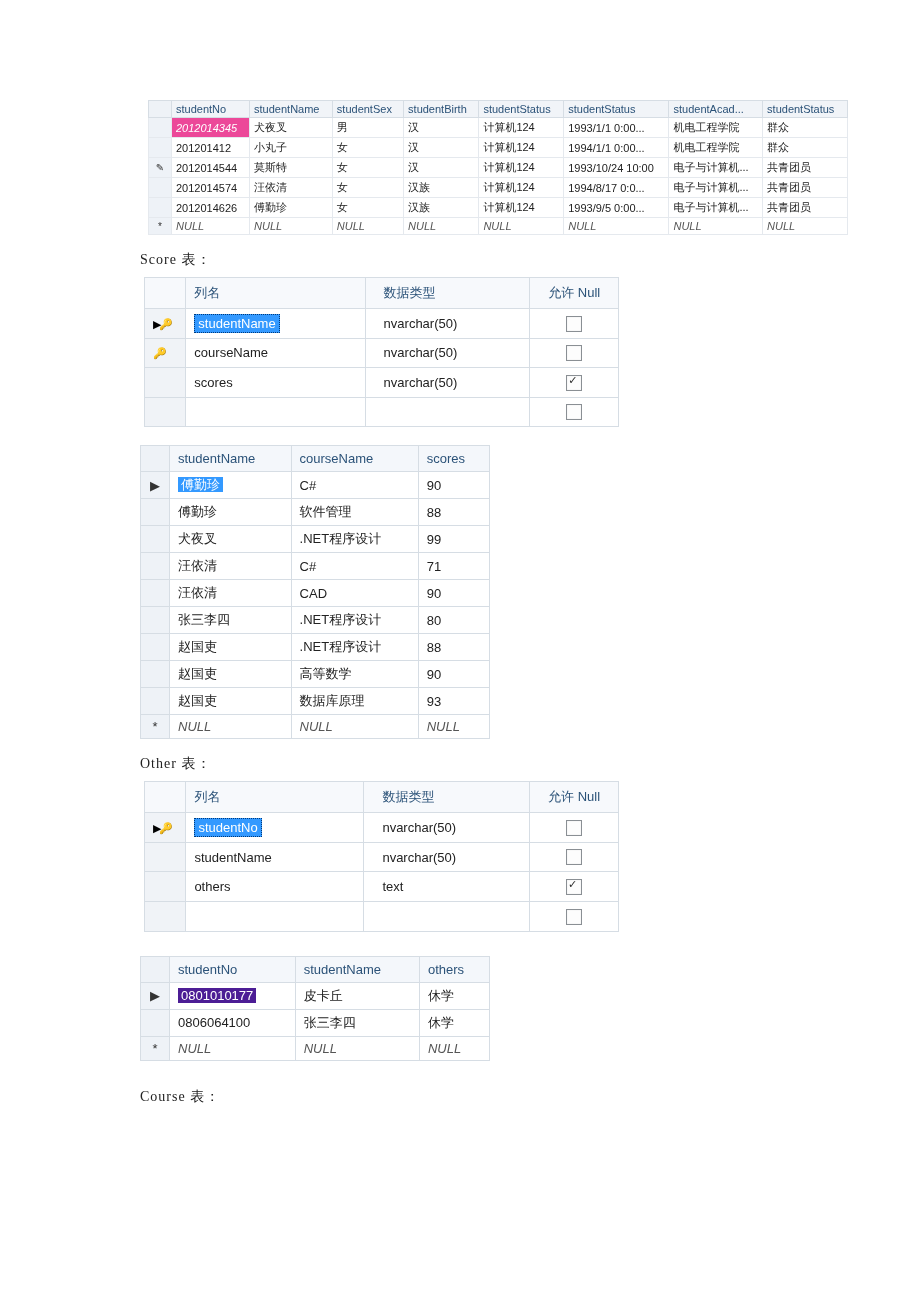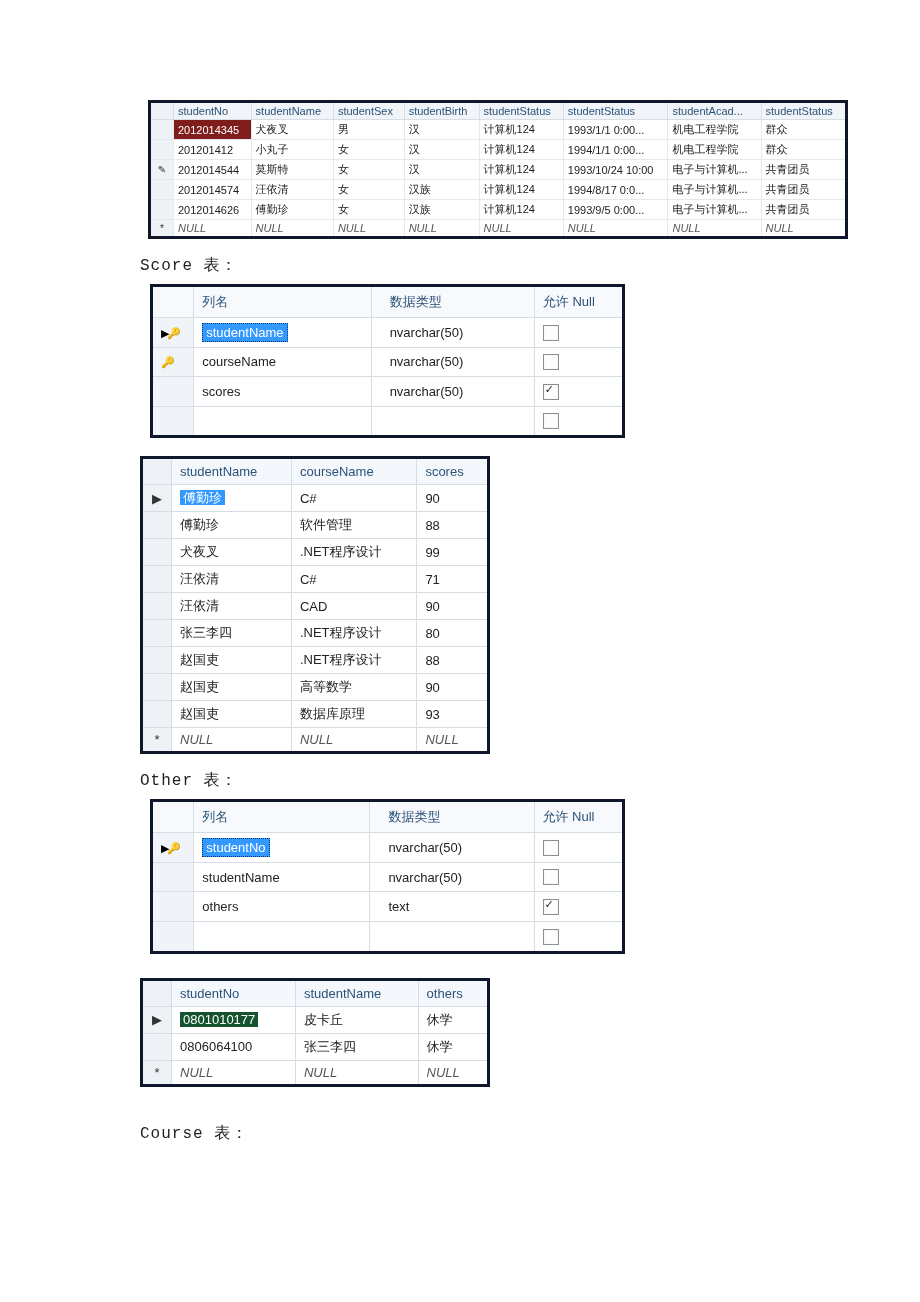--- a/index.html
+++ b/index.html
@@ -1,40 +1,40 @@
 <!DOCTYPE html>
 <html><head>
 <meta charset="utf-8">
 <style>
   html,body{margin:0;padding:0;background:#fff;font-family:"Microsoft YaHei","SimSun",Tahoma,Arial,sans-serif;color:#222;}
   body{padding:40px 0 60px 0;}
   .wrap{width:920px;margin:0 auto;}
   .section{margin-left:140px;}
-  .label{font-family:Liberation Mono, monospace;font-size:16px;letter-spacing:1px;margin:16px 0 8px 0;}
+  .label{font-family:Liberation Serif, serif;font-size:14px;letter-spacing:1px;margin:16px 0 8px 0;}
   
   table{border-collapse:collapse;}
-  .grid{border:3px solid #0f172a;background:#fff;}
+  .grid{border:1px solid #0f172a;background:#fff;}
   .grid th,.grid td{border:1px solid #d6dde4;font-size:12px;text-align:left;white-space:nowrap;}
   .grid th{background:#f4f7fb;color:#2b5278;font-weight:normal;padding:4px 6px;}
   .grid td{padding:3px 6px;}
   .grid .gutter{width:22px;min-width:22px;background:#eef2f7;text-align:center;color:#333;padding:0;}
   .null{font-style:italic;color:#555;}
   
   .student-grid{margin:60px 0 10px 148px;width:700px;}
   .student-grid th,.student-grid td{font-size:11px;padding:2px 4px;}
   .student-grid th{background:#f1f4f8;}
   .student-grid td{border-color:#e5e9ee;}
   .student-grid .gutter{width:18px;font-size:10px;}
   
-  .schema{margin-left:10px;width:475px;}
+  .schema{margin-left:4px;width:475px;}
   .schema th{background:#f7f9fc;padding:6px 8px;font-size:13px;}
   .schema td{padding:6px 8px;font-size:13px;}
   .schema .col1{width:195px;}
   .schema .col2{width:165px;padding-left:18px;}
-  .schema .col3{width:80px;}
+  .schema .col3{width:80px;text-align:center;}
   .key-gutter{width:26px;background:#f0f3f7;text-align:center;padding:0;}
   .chk{display:inline-block;width:14px;height:14px;border:1px solid #8a8f94;background:#fdfdfd;vertical-align:middle;position:relative;box-shadow:inset 0 0 1px rgba(0,0,0,.2);}
   .chk.checked::after{content:"✓";position:absolute;left:1px;top:-2px;font-size:11px;color:#2b2b2b;}
   .keyicon{display:inline-block;width:14px;text-align:center;color:#c9a400;font-size:12px;}
   .keyicon::before{content:"\1F511";font-size:11px;}
   .arrow{font-size:11px;color:#000;margin-right:-2px;}
   
   .data-grid{width:340px;}
   .data-grid th{padding:5px 8px;font-size:13px;}
   .data-grid td{padding:4px 8px;font-size:13px;}
@@ -56,21 +56,21 @@
           <th>studentBirth</th>
           <th>studentStatus</th>
           <th>studentStatus</th>
           <th>studentAcad...</th>
           <th>studentStatus</th>
         </tr>
       </thead>
     <tbody id="stu-body">
         <tr>
           <td class="gutter pencil"></td>
-          <td style="background: #7f1d1d; color: rgb(255, 255, 255);">2012014345</td>
+          <td style="background: #ec4899; color: rgb(255, 255, 255); font-style: italic;">2012014345</td>
           <td>犬夜叉</td>
           <td>男</td>
           <td>汉</td>
           <td>计算机124</td>
           <td>1993/1/1 0:00...</td>
           <td>机电工程学院</td>
           <td>群众</td>
         </tr>
         <tr>
           <td class="gutter pencil"></td>
@@ -293,37 +293,37 @@
           <tr id="other-data-head">
             <th class="gutter"></th>
             <th>studentNo</th>
             <th>studentName</th>
             <th>others</th>
           </tr>
         </thead>
       <tbody id="other-data-body">
           <tr>
             <td class="gutter">▶</td>
-            <td><span style="background: #14532d; color: rgb(255, 255, 255); padding: 0px 3px;">0801010177</span></td>
+            <td><span style="background: #4c1d95; color: rgb(255, 255, 255); padding: 0px 3px;">0801010177</span></td>
             <td>皮卡丘</td>
             <td>休学</td>
           </tr>
           <tr>
             <td class="gutter"></td>
             <td>0806064100</td>
             <td>张三李四</td>
             <td>休学</td>
           </tr>
           <tr>
             <td class="gutter">*</td>
             <td class="null">NULL</td>
             <td class="null">NULL</td>
             <td class="null">NULL</td>
           </tr>
         </tbody>
     </table>
   </div>
 
   <div class="section">
-    <div class="label" style="margin-top:36px">Course 表：</div>
+    <div class="label" style="margin-top:27px">Course 表：</div>
   </div>
 
 </div>
 
 </body></html>

